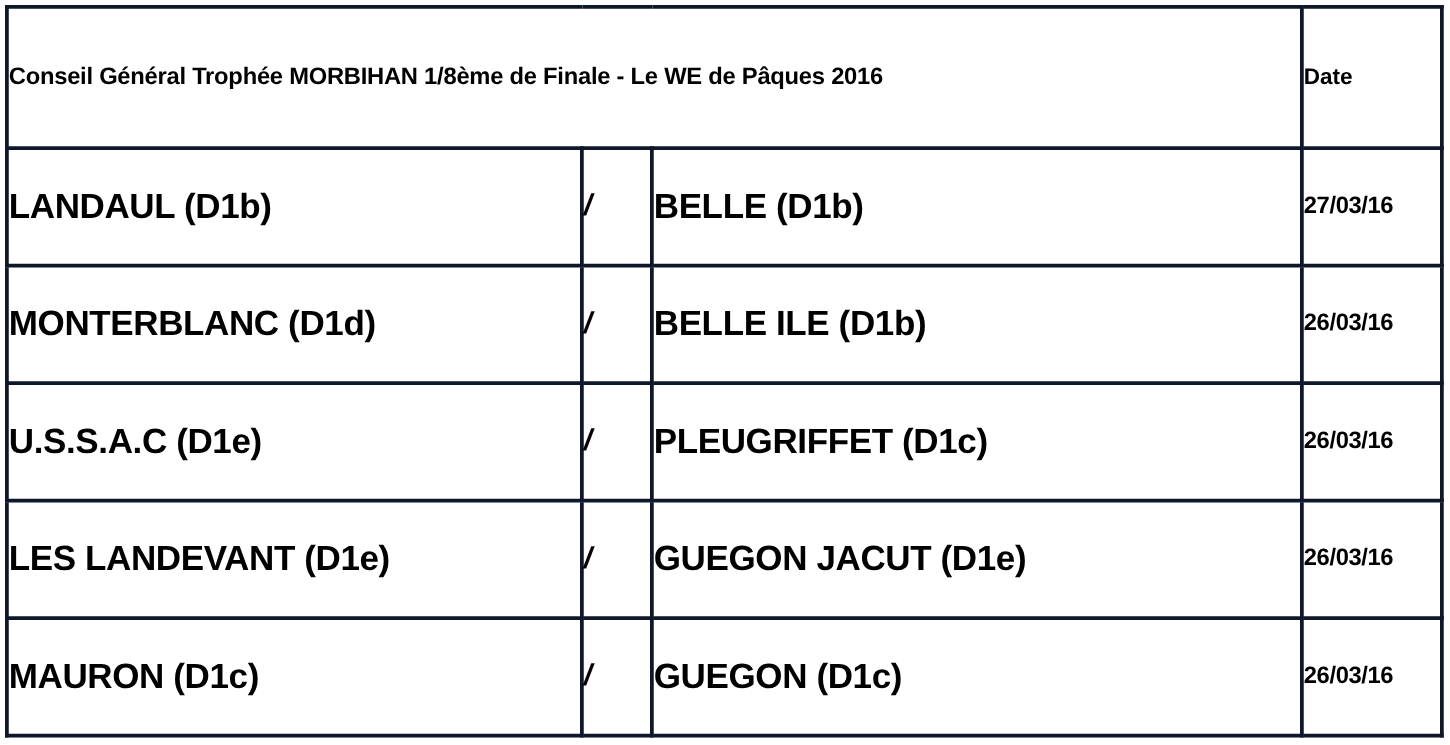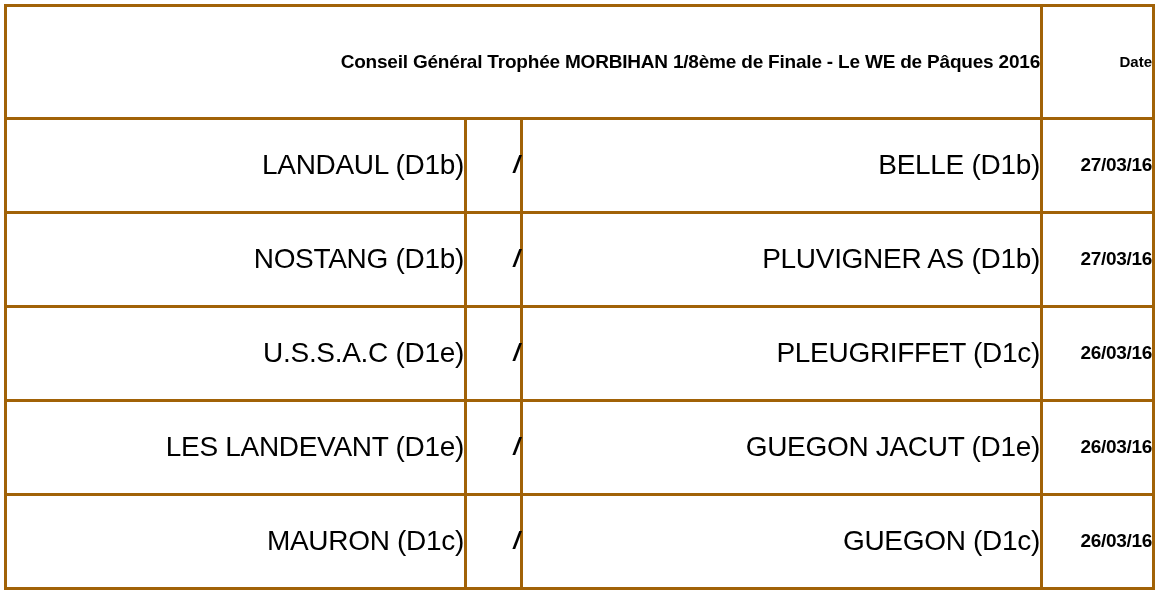--- a/index.html
+++ b/index.html
@@ -22,44 +22,44 @@
     padding: 4px 6px 4px 4px;
   }
   table.bracket {
     border-collapse: collapse;
     table-layout: fixed;
     width: 1148px;
     height: 586px;
     border: 3px solid #000;
   }
   table.bracket td {
-    border: 3px solid #a16207;
+    border: 3px solid #0f172a;
     padding: 0;
-    text-align: right;
+    text-align: left;
     vertical-align: middle;
   }
   
   col.c-home  { width: 460px; }
   col.c-slash { width: 56px; }
   col.c-away  { width: 520px; }
   col.c-date  { width: 112px; }
 
   .title-cell {
     font-size: 19px;
     font-weight: bold;
     letter-spacing: -0.2px;
     padding: 6px 8px;
   }
   .date-header {
-    font-size: 15px;
+    font-size: 18px;
     font-weight: bold;
   }
   .team {
     font-size: 28px;
-    font-weight: normal;
+    font-weight: bold;
     letter-spacing: -0.3px;
     padding: 2px 6px;
   }
   .slash {
     font-size: 24px;
     font-weight: bold;
     font-style: italic;
   }
   .date {
     font-size: 19px;
@@ -87,27 +87,27 @@
       </tr>
 
       <tr class="match-row">
         <td class="team">LANDAUL (D1b)</td>
         <td class="slash">/</td>
         <td class="team">BELLE (D1b)</td>
         <td class="date">27/03/16</td>
       </tr>
 
 
+      <tr class="match-row">
+        <td class="team">MONTERBLANC (D1d)</td>
+        <td class="slash">/</td>
+        <td class="team">BELLE ILE (D1b)</td>
+        <td class="date">26/03/16</td>
+      </tr>
 
-      <tr class="match-row">
-        <td class="team">NOSTANG (D1b)</td>
-        <td class="slash">/</td>
-        <td class="team">PLUVIGNER AS (D1b)</td>
-        <td class="date">27/03/16</td>
-      </tr>
 
       <tr class="match-row">
         <td class="team">U.S.S.A.C (D1e)</td>
         <td class="slash">/</td>
         <td class="team">PLEUGRIFFET (D1c)</td>
         <td class="date">26/03/16</td>
       </tr>
 
 
       <tr class="match-row">

